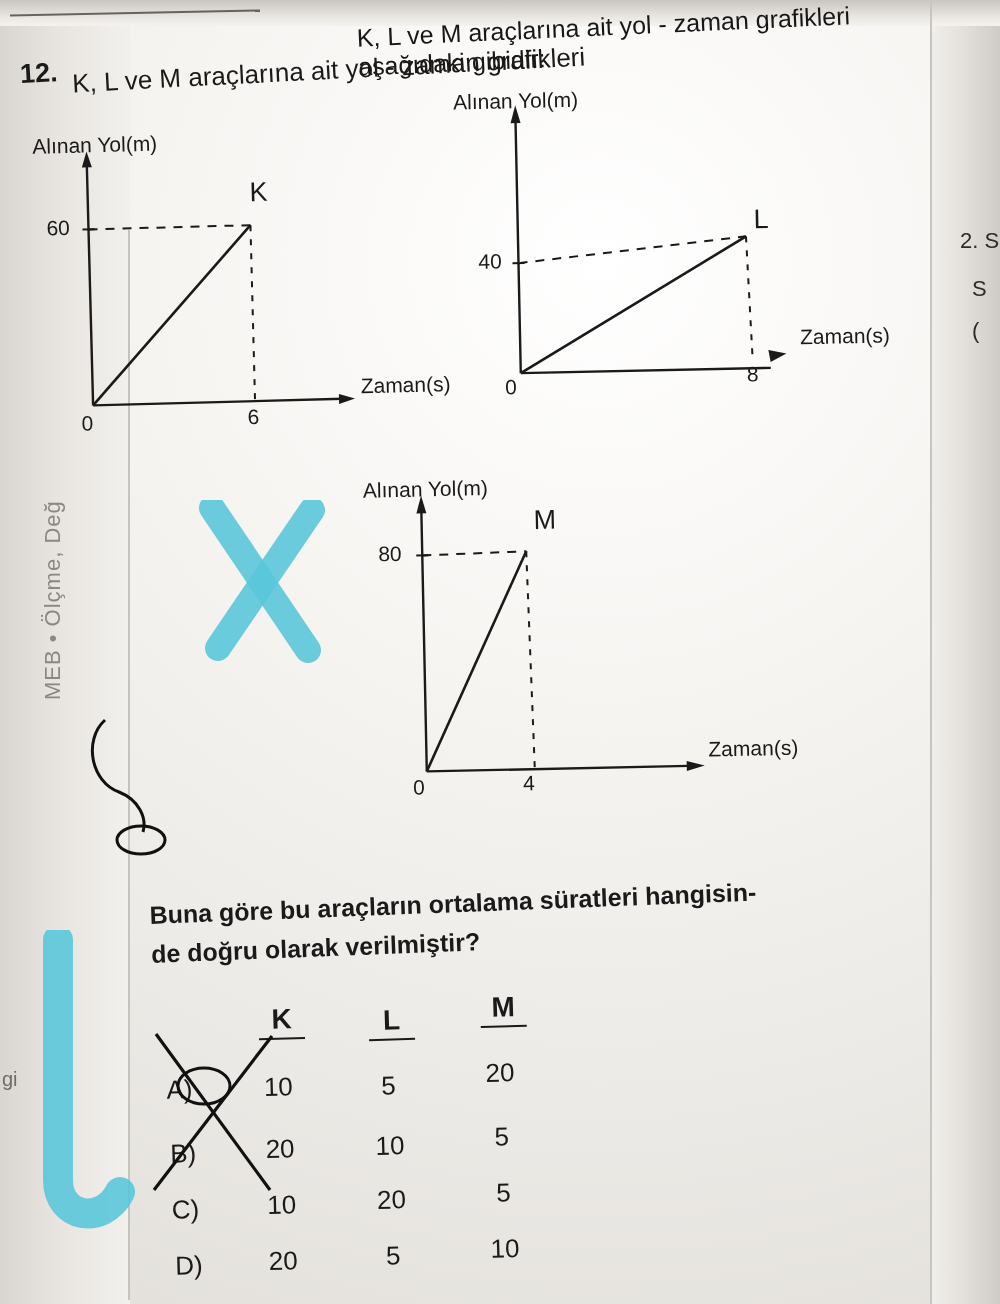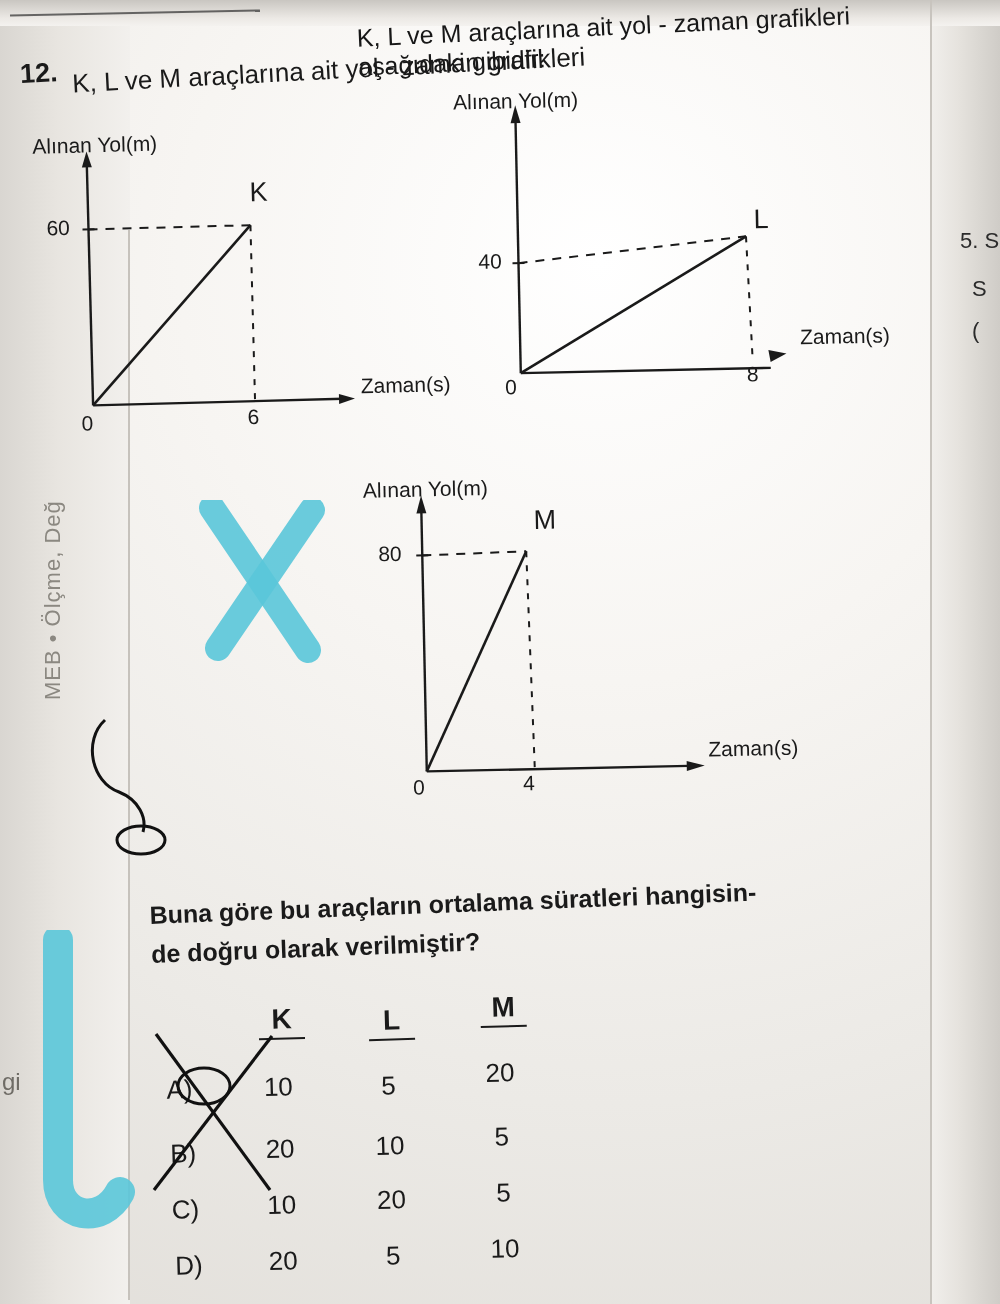--- a/index.html
+++ b/index.html
@@ -160,23 +160,23 @@
 <div id="page">
   <div class="paper-shade"></div>
   <div class="edge-left"></div>
   <div class="edge-right"></div>
   <div class="top-strip"></div>
   <div class="top-rule"></div>
   <div class="spine-line"></div>
   <div class="right-vline"></div>
 
   <div class="side-rot" style="left:40px; top:700px; transform: rotate(-90deg);">MEB  •  Ölçme, Değ</div>
-  <div class="t hand-side" style="left:2px; top:1068px; font-size:24px;">gi</div>
-
-  <div class="t hand-side" style="left:960px; top:228px; font-size:22px; color:#2b2b2b;">5. S</div>
+  <div class="t hand-side" style="left:2px; top:1068px; font-size:20px;">gi</div>
+
+  <div class="t hand-side" style="left:960px; top:228px; font-size:22px; color:#2b2b2b;">2. S</div>
   <div class="t hand-side" style="left:972px; top:276px; font-size:22px; color:#2b2b2b;">S</div>
   <div class="t hand-side" style="left:972px; top:318px; font-size:22px; color:#2b2b2b;">(</div>
 
   <div class="q-head">
     <div class="line1">K, L ve M araçlarına ait yol - zaman grafikleri aşağıdaki gibidir:</div>
   </div>
   <div class="t" style="left:20px; top:58px; font-size:27px; font-weight:bold; transform: rotate(-3deg);">12.</div>
   <div class="t" style="left:72px; top:56px; font-size:26px; transform: rotate(-3deg);">K, L ve M araçlarına ait yol - zaman grafikleri</div>
 
   <div class="graph" style="left:40px; top:130px; transform: rotate(-1.5deg);">

